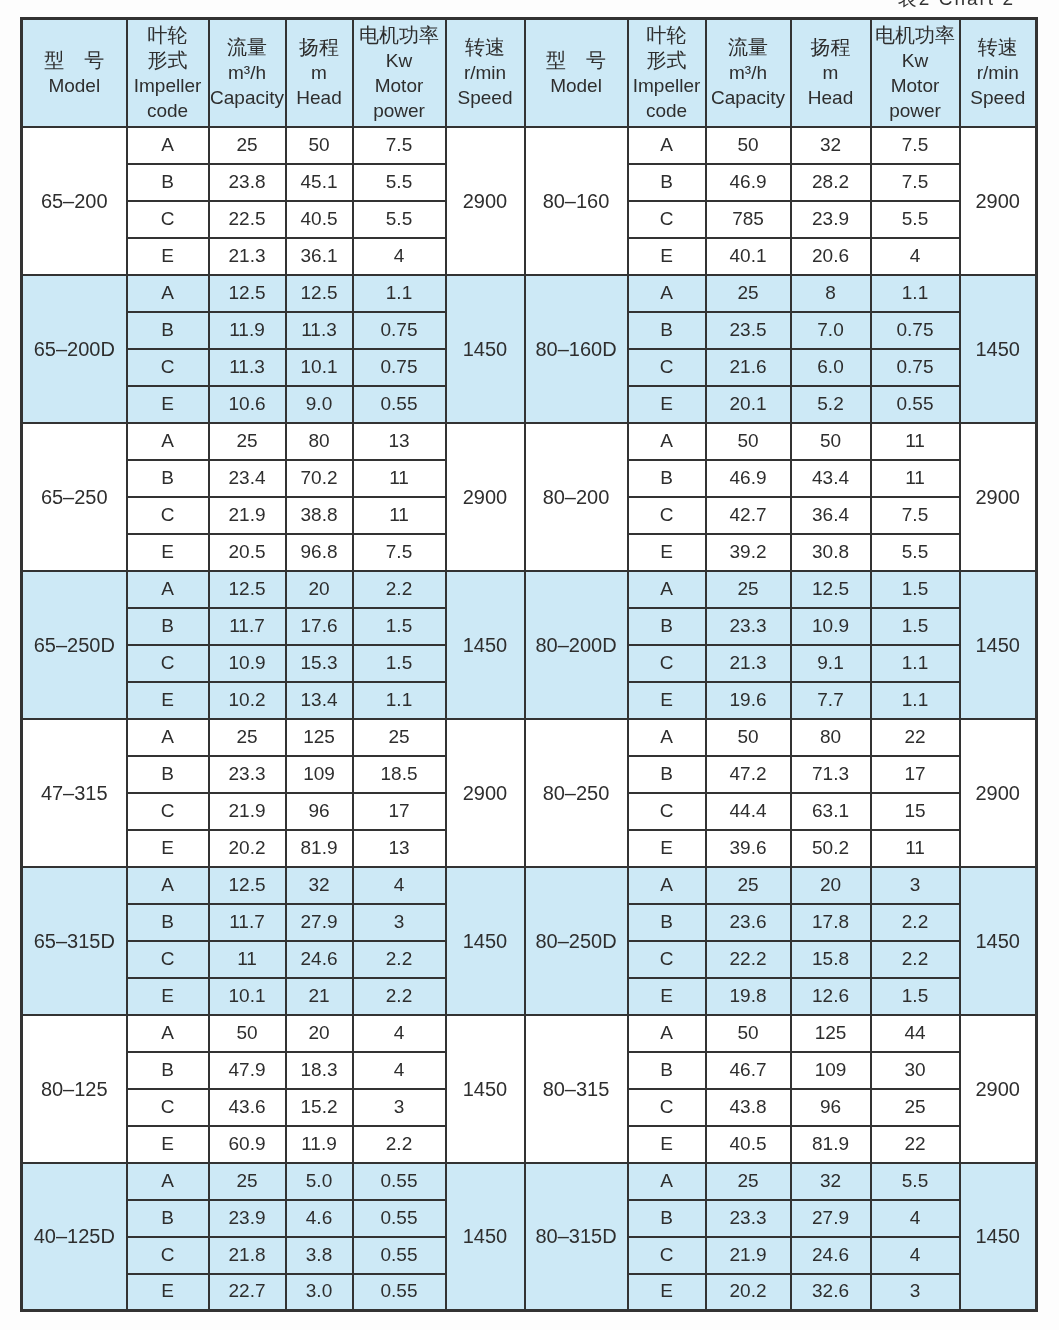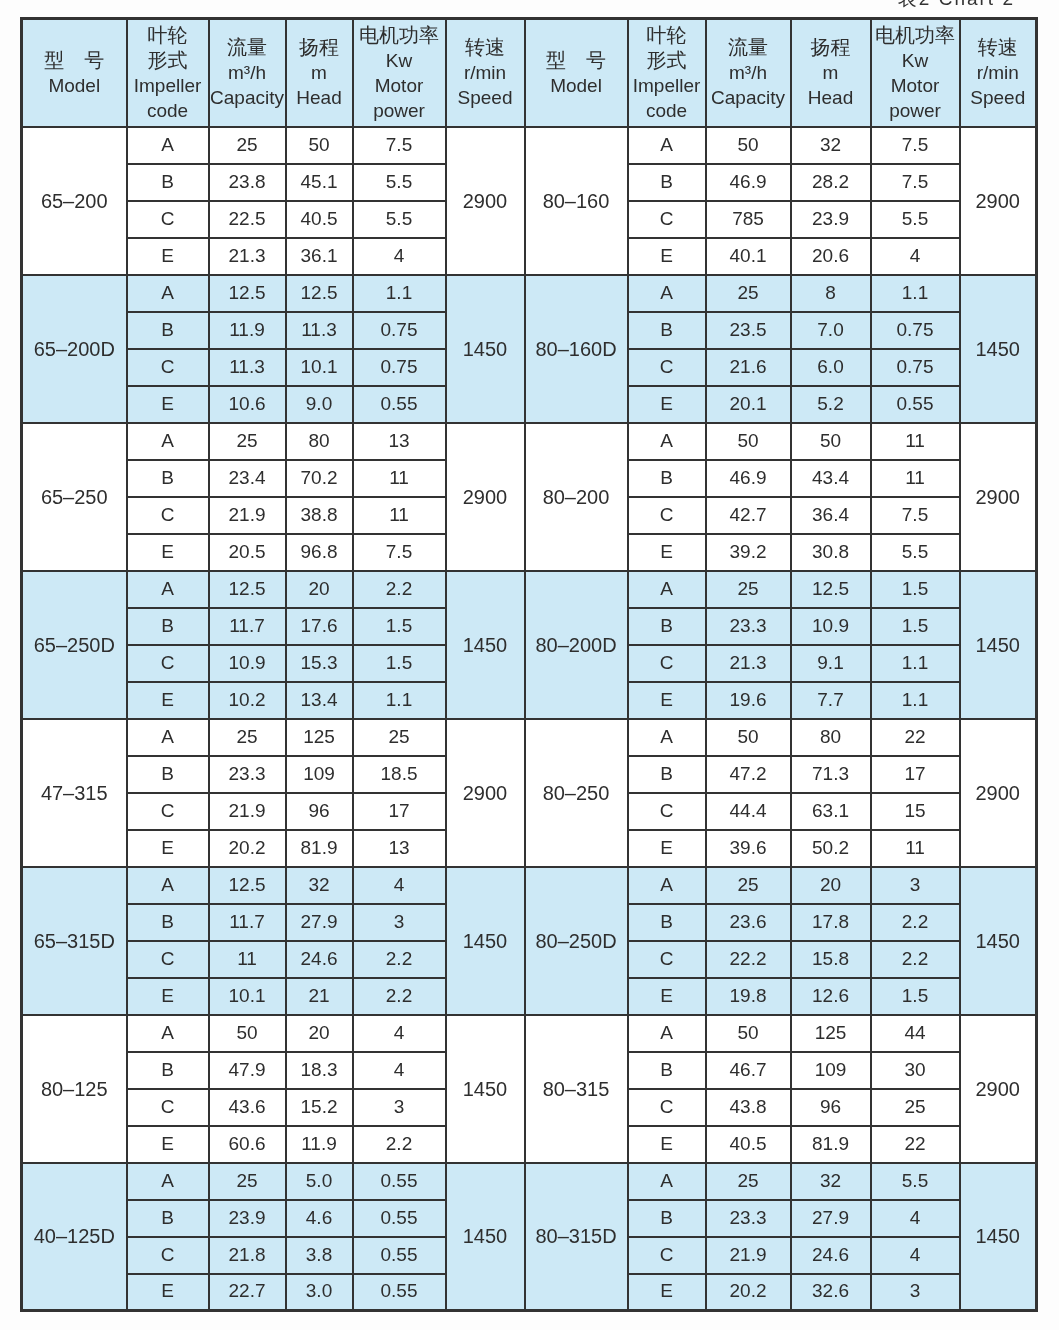--- a/index.html
+++ b/index.html
@@ -435,21 +435,21 @@
           <td class="capacity-cell">43.6</td>
           <td class="head-cell">15.2</td>
           <td class="power-cell">3</td>
           <td class="impeller-cell">C</td>
           <td class="capacity-cell">43.8</td>
           <td class="head-cell">96</td>
           <td class="power-cell">25</td>
         </tr>
         <tr>
           <td class="impeller-cell">E</td>
-          <td class="capacity-cell">60.6</td>
+          <td class="capacity-cell">60.9</td>
           <td class="head-cell">11.9</td>
           <td class="power-cell">2.2</td>
           <td class="impeller-cell">E</td>
           <td class="capacity-cell">40.5</td>
           <td class="head-cell">81.9</td>
           <td class="power-cell">22</td>
         </tr>
         <tr class="shaded">
           <td class="model-cell" rowspan="4">40–125D</td>
           <td class="impeller-cell">A</td>

